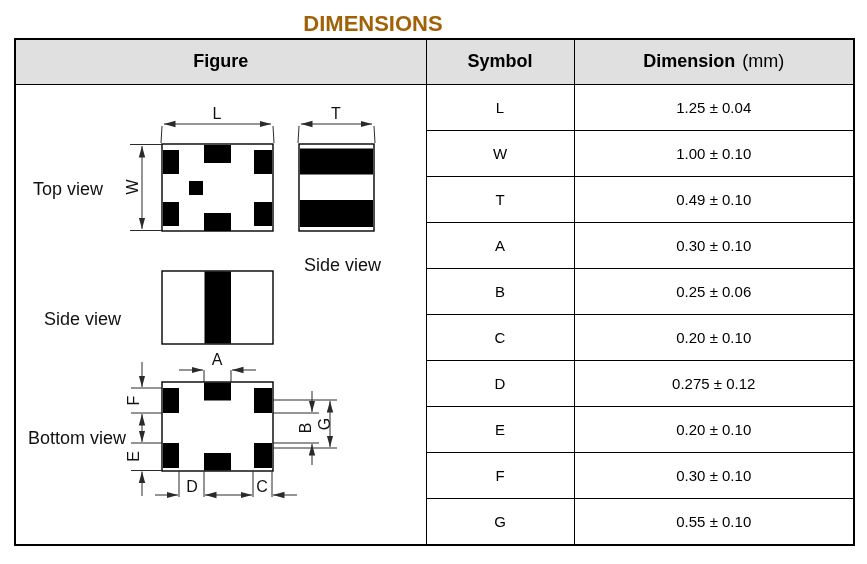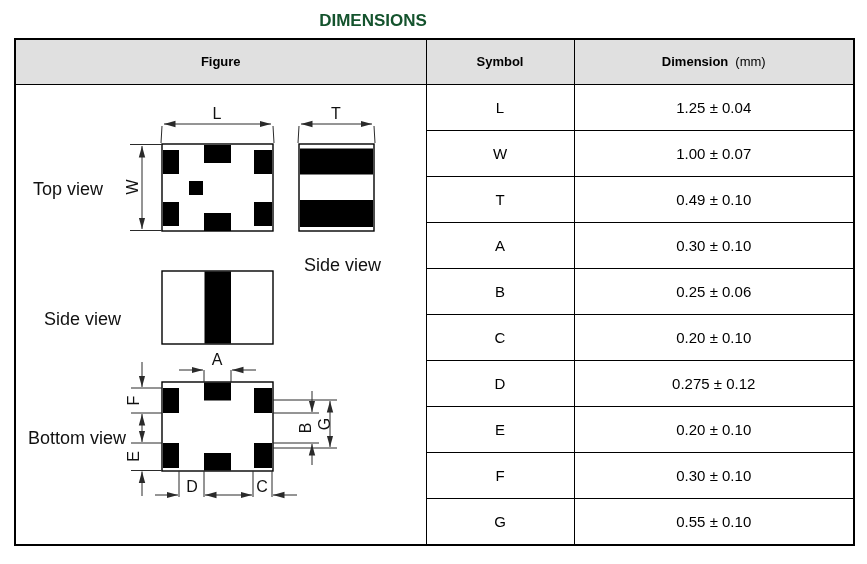--- a/index.html
+++ b/index.html
@@ -7,41 +7,41 @@
   .page {
     position: relative;
     width: 867px; height: 564px;
     background: #ffffff;
     overflow: hidden;
   }
   .title {
     position: absolute;
     left: 0; top: 11px; width: 746px;
     text-align: center;
-    font-size: 17px; font-weight: bold; color: #14532d;
+    font-size: 22px; font-weight: bold; color: #a16207;
   }
   table.dim-table {
     position: absolute;
     left: 14px; top: 38px;
     width: 839px;
     border-collapse: collapse;
     table-layout: fixed;
     border: 2px solid #000;
   }
   table.dim-table th, table.dim-table td {
     border: 1px solid #000;
     text-align: center;
     vertical-align: middle;
     color: #000;
   }
   table.dim-table thead tr { height: 45px; }
   table.dim-table tbody tr { height: 46px; }
   table.dim-table th {
     background: #e0e0e0;
-    font-size: 13px; font-weight: bold;
+    font-size: 18px; font-weight: bold;
   }
   table.dim-table th .unit { font-weight: normal; margin-left: 7px; }
   table.dim-table td { font-size: 15px; }
   td.figure-cell {
     vertical-align: top;
     position: relative;
     padding: 0;
     background: #fff;
   }
   td.figure-cell svg { display: block; }
@@ -185,21 +185,21 @@
                 <text class="dim-text" x="246" y="407" text-anchor="middle">C</text>
               </g>
             </g>
           </svg>
         </td>
         <td>L</td>
         <td>1.25 ± 0.04</td>
       </tr>
       <tr>
         <td>W</td>
-        <td>1.00 ± 0.07</td>
+        <td>1.00 ± 0.10</td>
       </tr>
       <tr>
         <td>T</td>
         <td>0.49 ± 0.10</td>
       </tr>
       <tr>
         <td>A</td>
         <td>0.30 ± 0.10</td>
       </tr>
       <tr>

